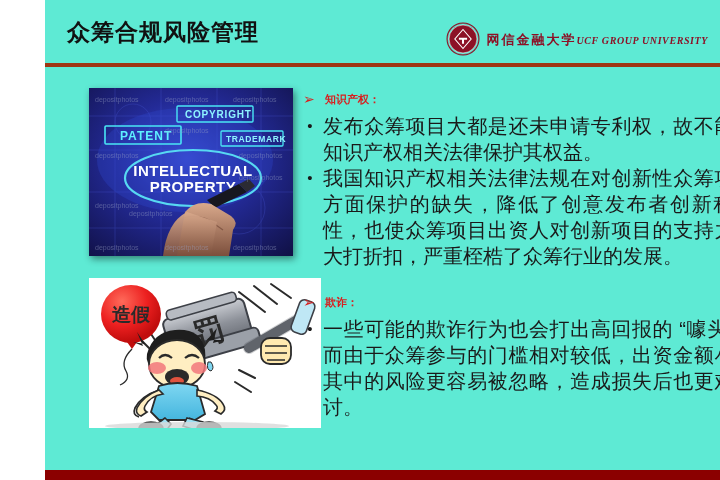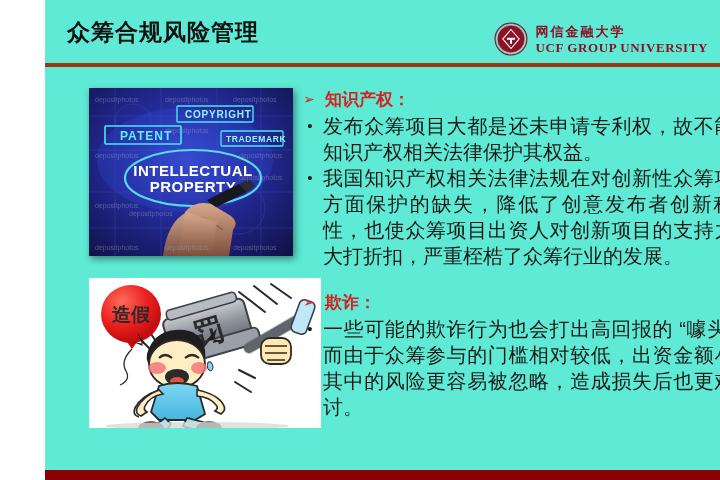--- a/index.html
+++ b/index.html
@@ -24,30 +24,30 @@
     position:absolute;left:0;top:470px;width:720px;height:10px;
     background:#8b0000;
   }
 
   
   .logo-wrap{
     position:absolute;right:12px;top:22px;
     display:flex;align-items:center;gap:7px;
   }
   .logo-seal{width:34px;height:34px;display:block;}
-  .logo-text{display:flex;flex-direction:column;line-height:1;}
+  .logo-text{display:flex;flex-direction:row;line-height:1;}
   .logo-cn{
     font-family:"Liberation Serif","DejaVu Serif",serif;
     font-size:13px;font-weight:bold;color:#8c1126;letter-spacing:2px;
     white-space:nowrap;
   }
   .logo-en{
     font-family:"Liberation Serif","DejaVu Serif",serif;
-    font-size:13px;font-weight:bold;color:#8c1126;letter-spacing:.6px;
-    margin-top:3px;white-space:nowrap;
+    font-size:10px;font-weight:bold;color:#8c1126;letter-spacing:.6px;
+    margin-top:3px;white-space:nowrap;font-style:italic;
   }
 
   
   .pic-ip{
     position:absolute;left:44px;top:88px;width:204px;height:168px;
     box-shadow:2px 3px 7px rgba(0,0,0,.45);
     overflow:hidden;background:#1a1b55;
   }
   .pic-ip svg{display:block;width:100%;height:100%;}
   .pic-fraud{
@@ -61,21 +61,21 @@
   }
   .block{margin-bottom:10px;}
   .heading-row{
     display:flex;align-items:flex-start;gap:8px;margin-bottom:2px;
   }
   .arrow-bullet{
     color:#d81f1f;font-size:14px;line-height:23px;flex:0 0 auto;
     width:14px;text-align:left;
   }
   .heading-text{
-    color:#d81f1f;font-weight:bold;font-size:17px;line-height:23px;
+    color:#d81f1f;font-weight:bold;font-size:11px;line-height:23px;
     font-family:"Liberation Sans","DejaVu Sans",sans-serif;
   }
   .bullet-row{
     display:flex;align-items:flex-start;gap:6px;
   }
   .dot-bullet{
     color:#1a1a1a;font-size:15px;line-height:26px;flex:0 0 auto;
     width:14px;text-align:center;
   }
   .bullet-text{

